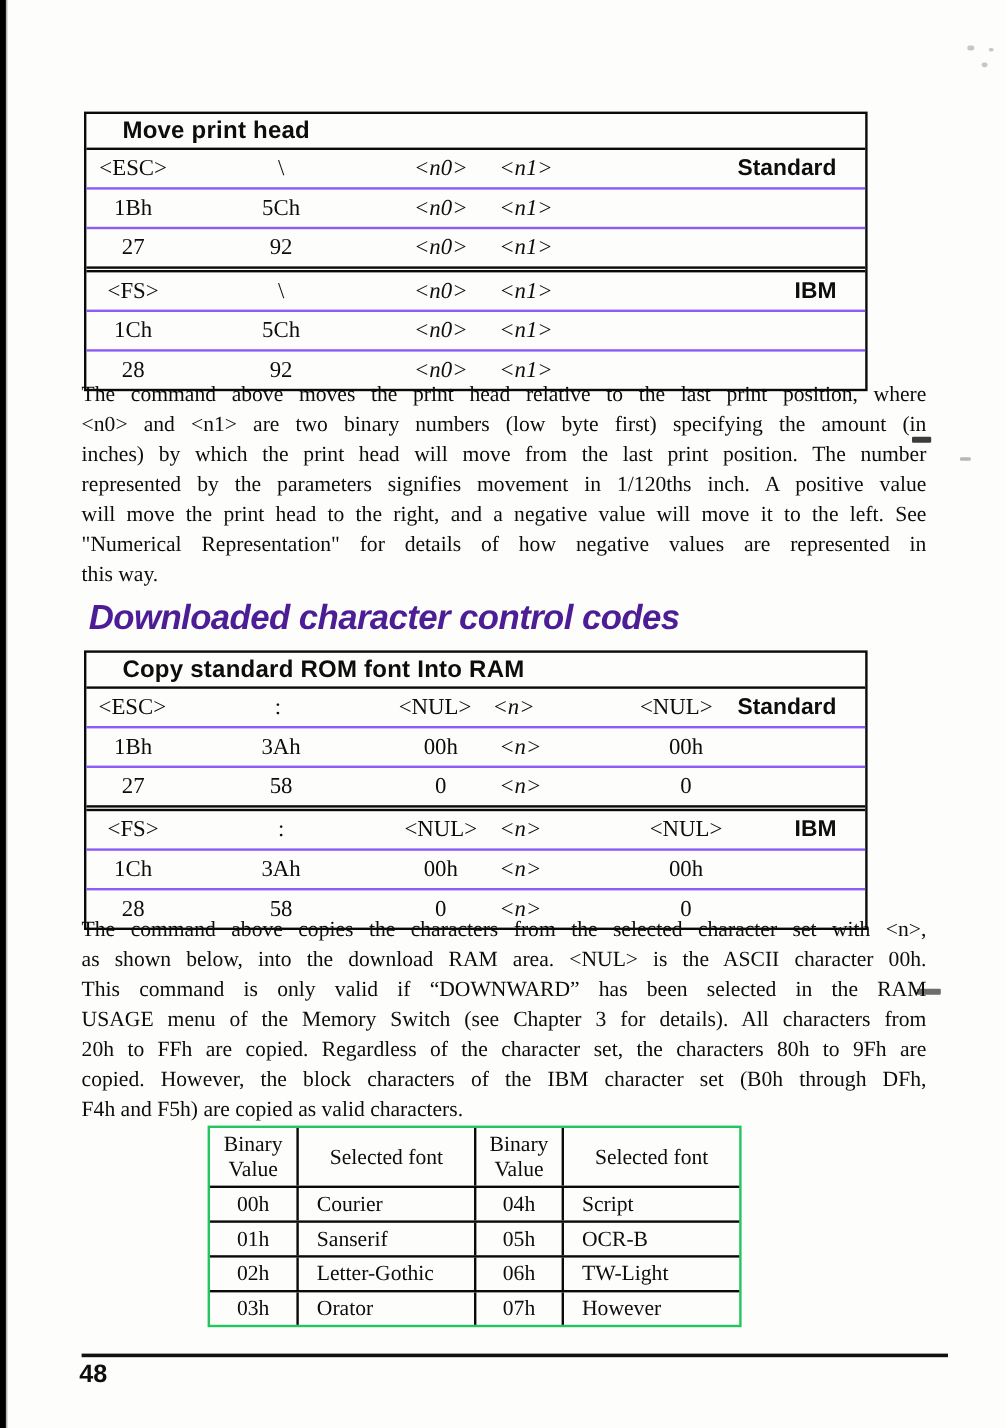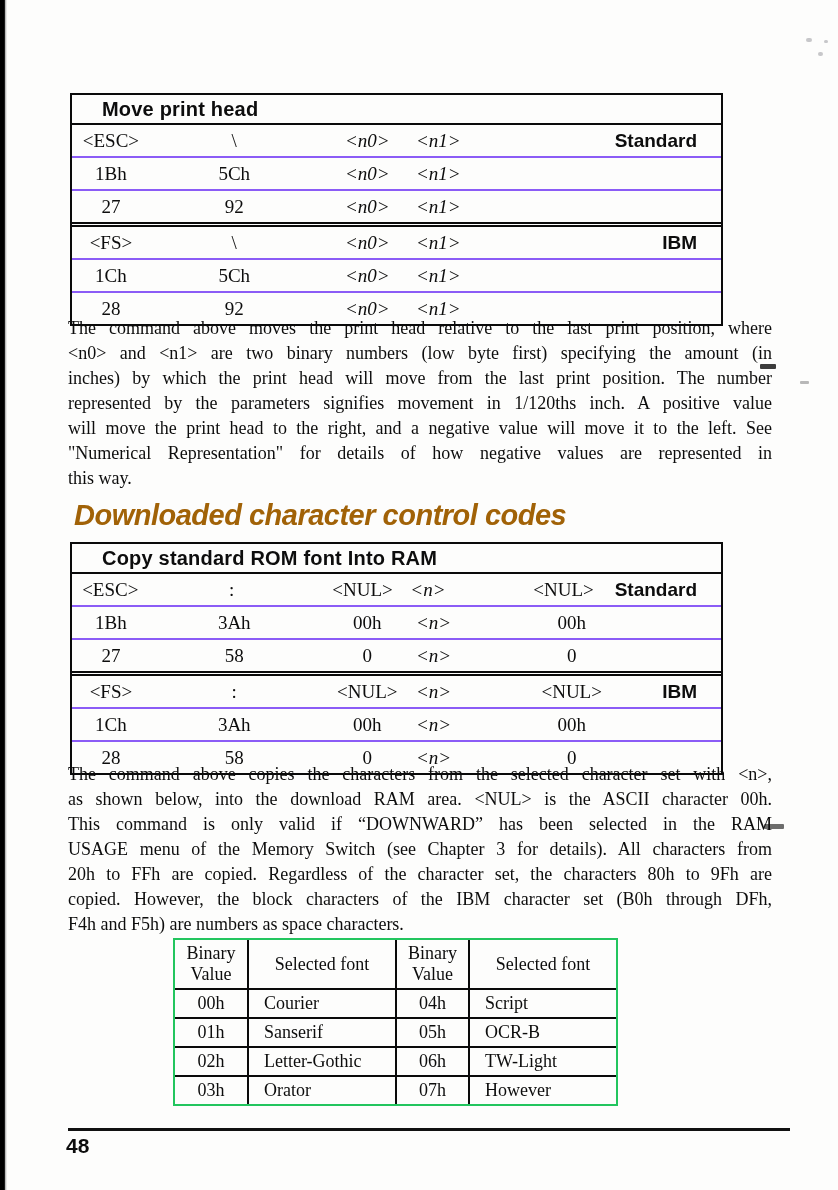--- a/index.html
+++ b/index.html
@@ -60,21 +60,21 @@
     height:25px;line-height:25px;white-space:nowrap;
     text-align:justify;text-align-last:justify;
   }
   .pline.last{text-align:left;text-align-last:left;}
 
   
   .sec-heading{
     position:absolute;left:74px;top:498px;margin:0;
     font-family:"Liberation Sans", sans-serif;
     font-style:italic;font-weight:bold;
-    font-size:29px;line-height:34px;color:#a16207;
+    font-size:29px;line-height:34px;color:#4c1d95;
     letter-spacing:-0.5px;
   }
 
   
   .ftable{
     position:absolute;left:173px;top:938px;width:445px;
     border:2px solid #22c55e;background:#fdfdfc;box-sizing:border-box;
   }
   .ft-row{display:flex;border-top:2px solid #0a0a0a;}
   .ft-row.head{border-top:none;}
@@ -226,21 +226,21 @@
     </div>
   </div>
 
   <div class="para" style="top:762px;">
     <div class="pline">The command above copies the characters from the selected character set with &lt;n&gt;,</div>
     <div class="pline">as shown below, into the download RAM area. &lt;NUL&gt; is the ASCII character 00h.</div>
     <div class="pline">This command is only valid if “DOWNWARD” has been selected in the RAM</div>
     <div class="pline">USAGE menu of the Memory Switch (see Chapter 3 for details). All characters from</div>
     <div class="pline">20h to FFh are copied. Regardless of the character set, the characters 80h to 9Fh are</div>
     <div class="pline">copied. However, the block characters of the IBM character set (B0h through DFh,</div>
-    <div class="pline last">F4h and F5h) are numbers as space characters.</div>
+    <div class="pline last">F4h and F5h) are copied as valid characters.</div>
   </div>
 
   <div class="ftable">
     <div class="ft-row head">
       <div class="ft-cell ftc1">Binary Value</div>
       <div class="ft-cell ftc2">Selected font</div>
       <div class="ft-cell ftc3">Binary Value</div>
       <div class="ft-cell ftc4 lastcol">Selected font</div>
     </div>
     <div class="ft-row data">

